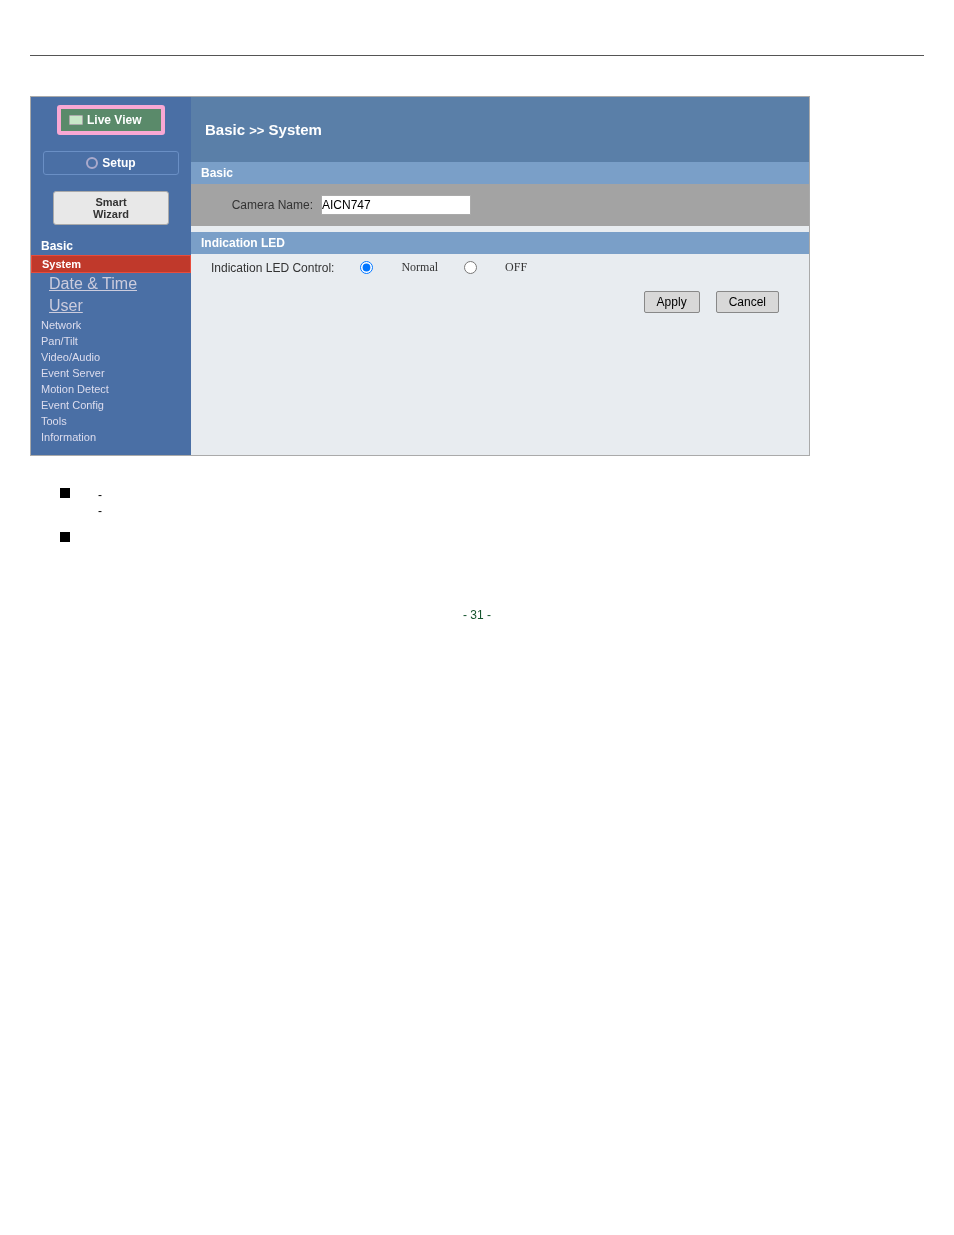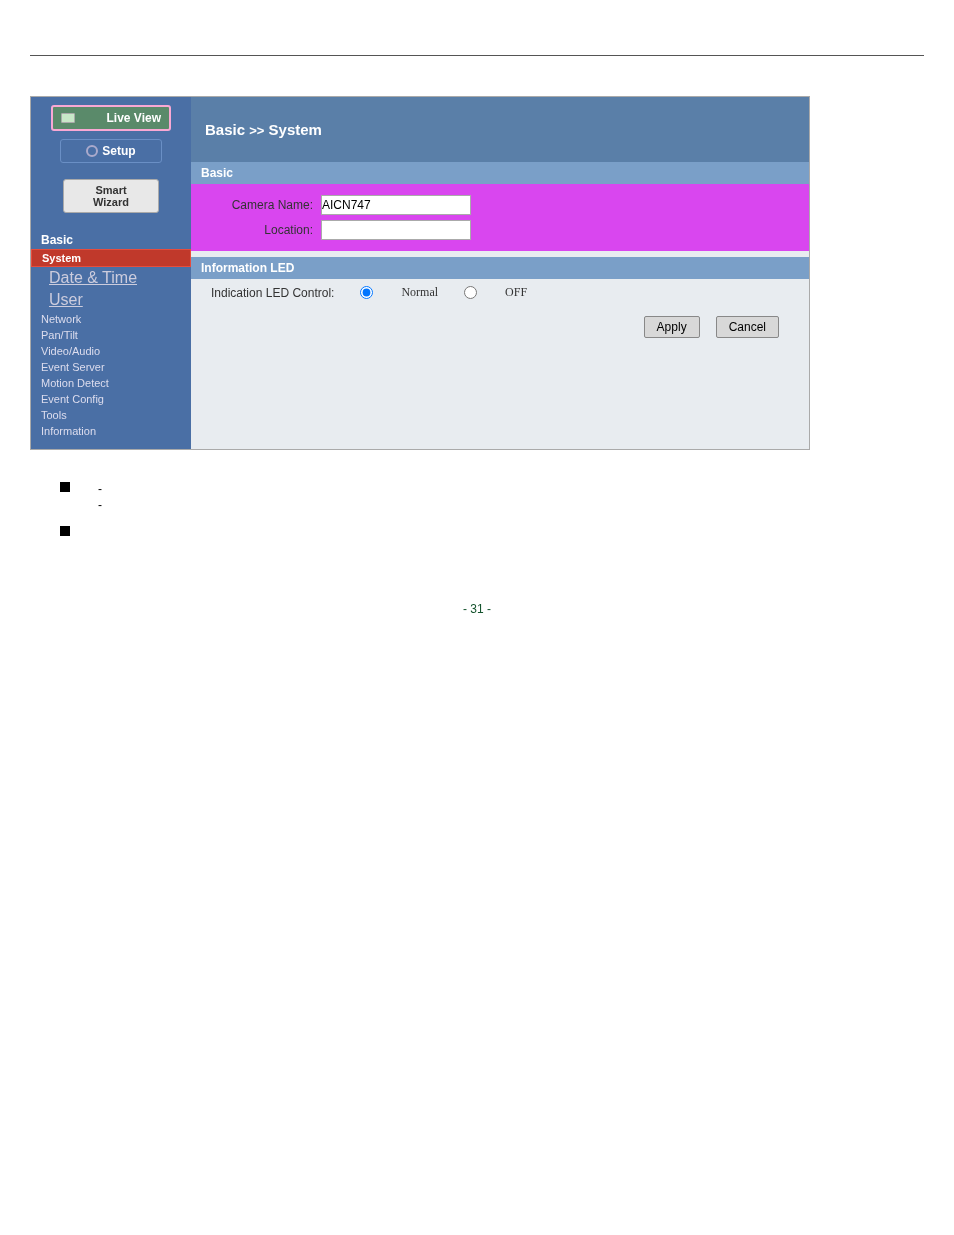--- a/index.html
+++ b/index.html
@@ -52,47 +52,47 @@
       cursor: pointer;
       border: none;
     }
 
     .btn-live-view {
       background: #5a8a6a;
       color: #fff;
       margin: 8px auto;
       display: flex;
       align-items: center;
-      justify-content: space-between;
+      justify-content: flex-start;
       gap: 4px;
-      width: 120px;
-      border: 2px solid #f9a8d4;
+      width: 108px;
+      border: 4px solid #f9a8d4;
       border-radius: 3px;
       padding: 4px 8px;
     }
 
     .btn-setup {
       background: #4a6fa5;
       color: #fff;
-      margin: 8px auto;
+      margin: 16px auto;
       display: flex;
       align-items: center;
       justify-content: center;
       gap: 4px;
-      width: 102px;
+      width: 136px;
       border: 1px solid #6a8fc5;
       border-radius: 3px;
       padding: 4px 8px;
     }
 
     .btn-smart-wizard {
       background: #e8e8e8;
       color: #333;
-      margin: 16px auto;
-      width: 96px;
+      margin: 10px auto;
+      width: 116px;
       border: 1px solid #aaa;
       border-radius: 3px;
       padding: 4px 24px;
       font-size: 11px;
     }
 
     .sidebar-section-label {
       color: #fff;
       font-size: 12px;
       font-weight: bold;
@@ -142,21 +142,21 @@
     .section-bar {
       background: #7a9fc8;
       padding: 4px 10px;
       font-size: 12px;
       font-weight: bold;
       color: #fff;
       margin-top: 0;
     }
 
     .form-area {
-      background: #d946ef;
+      background: #a3a3a3;
       padding: 6px 20px;
     }
 
     .form-row {
       display: flex;
       align-items: center;
       margin: 5px 0;
     }
 
     .form-label {
@@ -354,28 +354,24 @@
         <span>Basic</span>
       </div>
 
       <div class="form-area">
 
         <div class="form-row">
           <span class="form-label">Camera Name:</span>
           <input class="form-input" type="text" value="AICN747" style="">
         </div>
 
-        <div class="form-row">
-          <span class="form-label">Location:</span>
-          <input class="form-input" type="text" style="">
-        </div>
       </div>
 
       <div class="section-bar led-section">
-        <span>Information LED</span>
+        <span>Indication LED</span>
       </div>
 
       <div class="radio-group">
         <span>Indication LED Control:</span>
         <input type="radio" name="led" checked="" style="">
         <span class="radio-label">Normal</span>
         <input type="radio" name="led" style="">
         <span class="radio-label">OFF</span>
       </div>
 

